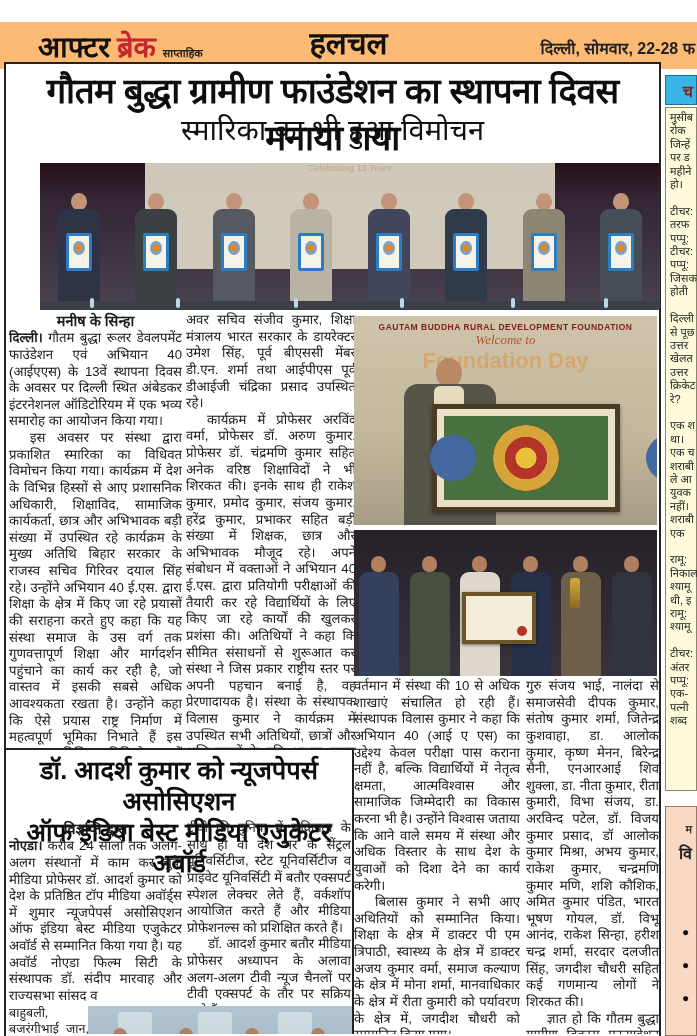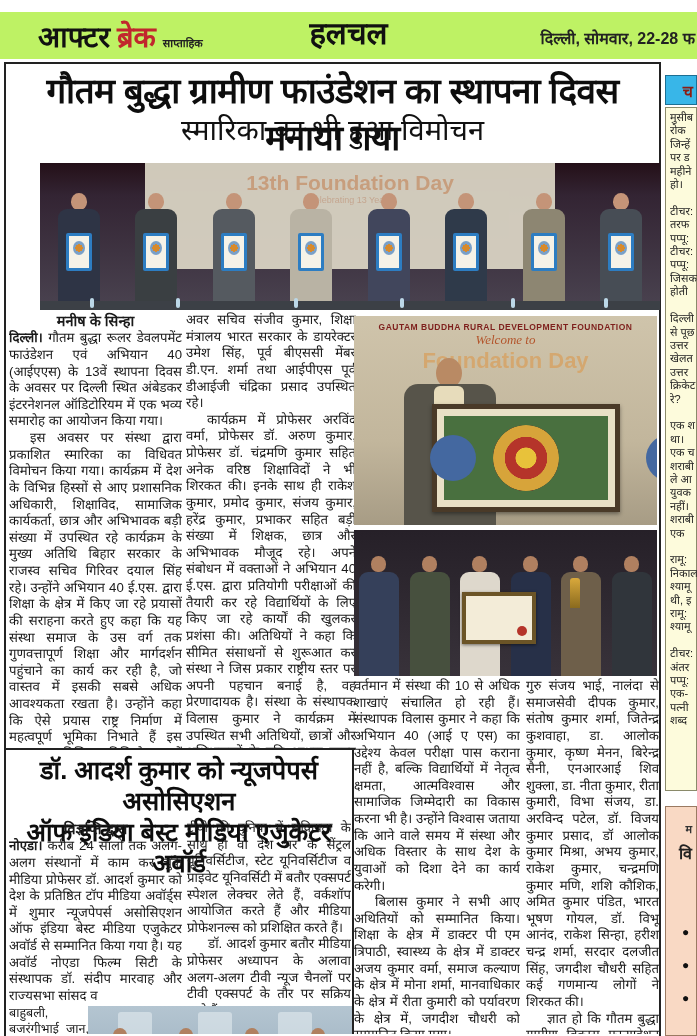--- a/index.html
+++ b/index.html
@@ -1,22 +1,22 @@
 <!DOCTYPE html>
 <html><head>
 <meta charset="utf-8">
 <style>
   * { margin:0; padding:0; box-sizing:border-box; }
   html,body { width:697px; height:1036px; background:#ffffff; overflow:hidden;
     font-family:"Liberation Sans", sans-serif; color:#1a1a1a; }
   .page { position:relative; width:697px; height:1036px; background:#fff; }
 
   
-  .masthead { position:absolute; left:0; top:12px; width:697px; height:47px;
-    background:#bef264; display:flex; align-items:center; }
+  .masthead { position:absolute; left:0; top:22px; width:697px; height:47px;
+    background:#fdba74; display:flex; align-items:center; }
   .mast-left { position:absolute; left:38px; bottom:4px; display:flex; align-items:baseline; gap:7px; }
   .mast-left .t1 { font-size:29px; font-weight:bold; color:#111; }
   .mast-left .t2 { font-size:29px; font-weight:bold; color:#c1272d; }
   .mast-left .t3 { font-size:11px; font-weight:bold; color:#222; }
   .mast-center { position:absolute; left:0; right:0; text-align:center; bottom:6px;
     font-size:31px; font-weight:bold; color:#111; }
   .mast-right { position:absolute; right:2px; bottom:10px; font-size:16px; font-weight:bold; color:#222;text-align:right; }
 
   
   .main-box { position:absolute; left:4px; top:62px; width:657px; height:974px;
@@ -150,21 +150,20 @@
     <div class="mast-right">दिल्ली, सोमवार, 22-28 फ</div>
   </header>
 
   <div class="main-box">
 
     <h1 class="headline1">गौतम बुद्धा ग्रामीण फाउंडेशन का स्थापना दिवस मनाया गया</h1>
     <h2 class="headline2">स्मारिका का भी हुआ विमोचन</h2>
 
     <div class="main-photo">
       <div class="mp-screen">
-        <div class="t1">13th Foundation Day</div>
         <div class="t2">Celebrating 13 Years</div>
       </div>
       <div class="mp-people">
         <div class="person">
             <div class="head"></div>
             <div class="body"></div>
             <div class="mag"></div>
           </div>
         <div class="person">
             <div class="head"></div>

